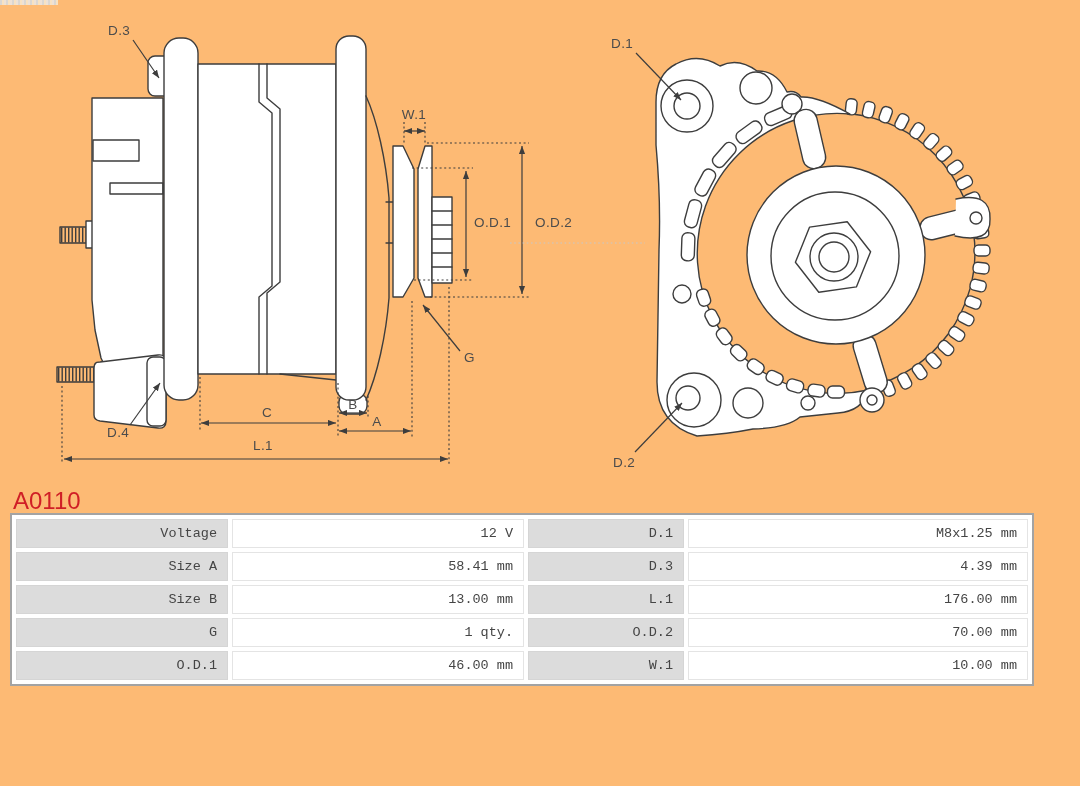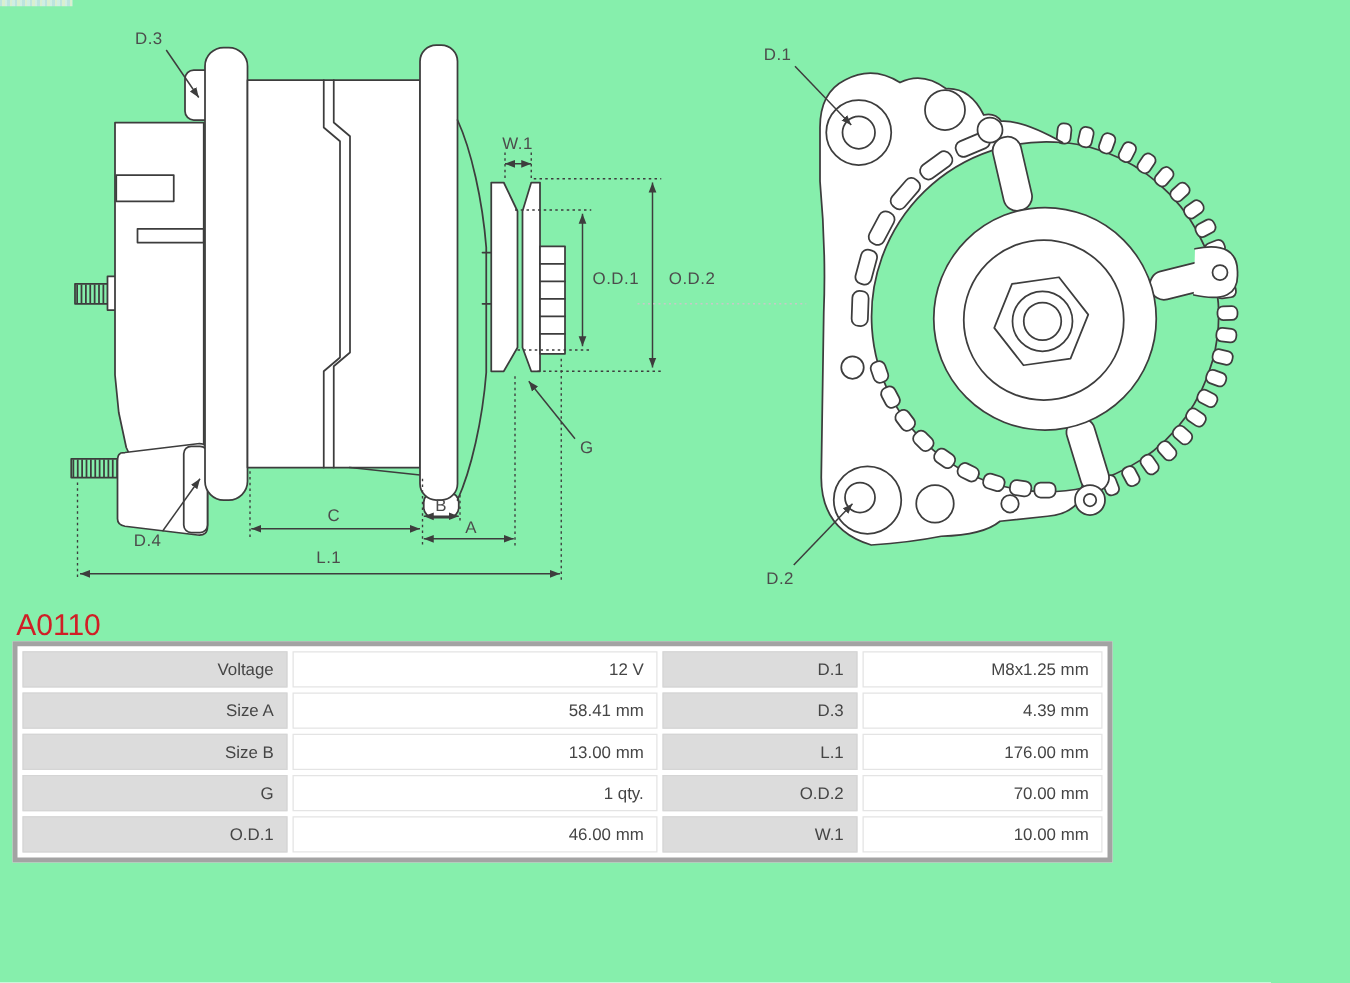--- a/index.html
+++ b/index.html
@@ -1,31 +1,31 @@
 <!DOCTYPE html>
 <html><head>
 <meta charset="utf-8">
 <style>
   html,body{margin:0;padding:0;background:#fff;}
   body{font-family:"Liberation Sans",sans-serif;}
-  .page{position:relative;width:1080px;height:786px;background:#86efac;overflow:hidden;}
+  .page{position:relative;width:1080px;height:786px;background:#fdba74;overflow:hidden;}
   .logo-frag{position:absolute;left:0;top:0;width:58px;height:5px;opacity:.75;
     background:repeating-linear-gradient(90deg,#cfe0f0 0 2px,#f5efdc 2px 4px,#e8eef6 4px 6px);}
   svg.drawing{position:absolute;left:0;top:0;}
   svg .ln{stroke:#3d3d3d;stroke-width:1.4;fill:none;stroke-linejoin:round;stroke-linecap:round;}
   svg .w{fill:#fff;}
   svg .dot{stroke:#3d3d3d;stroke-width:1.1;fill:none;stroke-dasharray:2 2.6;}
   svg .dim{stroke:#3d3d3d;stroke-width:1.2;fill:none;}
   svg .faint{stroke:#c8c8c8;stroke-width:1.1;fill:none;stroke-dasharray:1.6 2.6;}
   svg .hatch{stroke:#3d3d3d;stroke-dasharray:1.4 2.1;fill:none;}
   svg text{font-family:"Liberation Sans",sans-serif;font-size:13.5px;fill:#4c4c4c;letter-spacing:.4px;}
   #teeth rect,#slots rect,#spokes rect{fill:#fff;stroke:#3d3d3d;stroke-width:1.4;}
   .pn{position:absolute;left:13px;top:487px;font-size:24px;color:#d01f26;}
-  table.spec{position:absolute;left:10px;top:513px;width:880px;table-layout:fixed;
-    border-collapse:separate;border-spacing:4px;border:4px solid #a3a3a3;background:#fff;}
+  table.spec{position:absolute;left:10px;top:513px;width:1024px;table-layout:fixed;
+    border-collapse:separate;border-spacing:4px;border:2px solid #a3a3a3;background:#fff;font-family:Liberation Mono, monospace;}
   table.spec td{height:25px;font-size:13.5px;color:#454545;text-align:right;
     padding:1px 10px 1px 4px;overflow:hidden;white-space:nowrap;}
   td.lab{background:#dcdcdc;border:1px solid #d5d5d5;}
   td.val{background:#fff;border:1px solid #e4e4e4;padding-right:13px;}
 </style>
 </head>
 <body>
 
 <div class="page">
 

